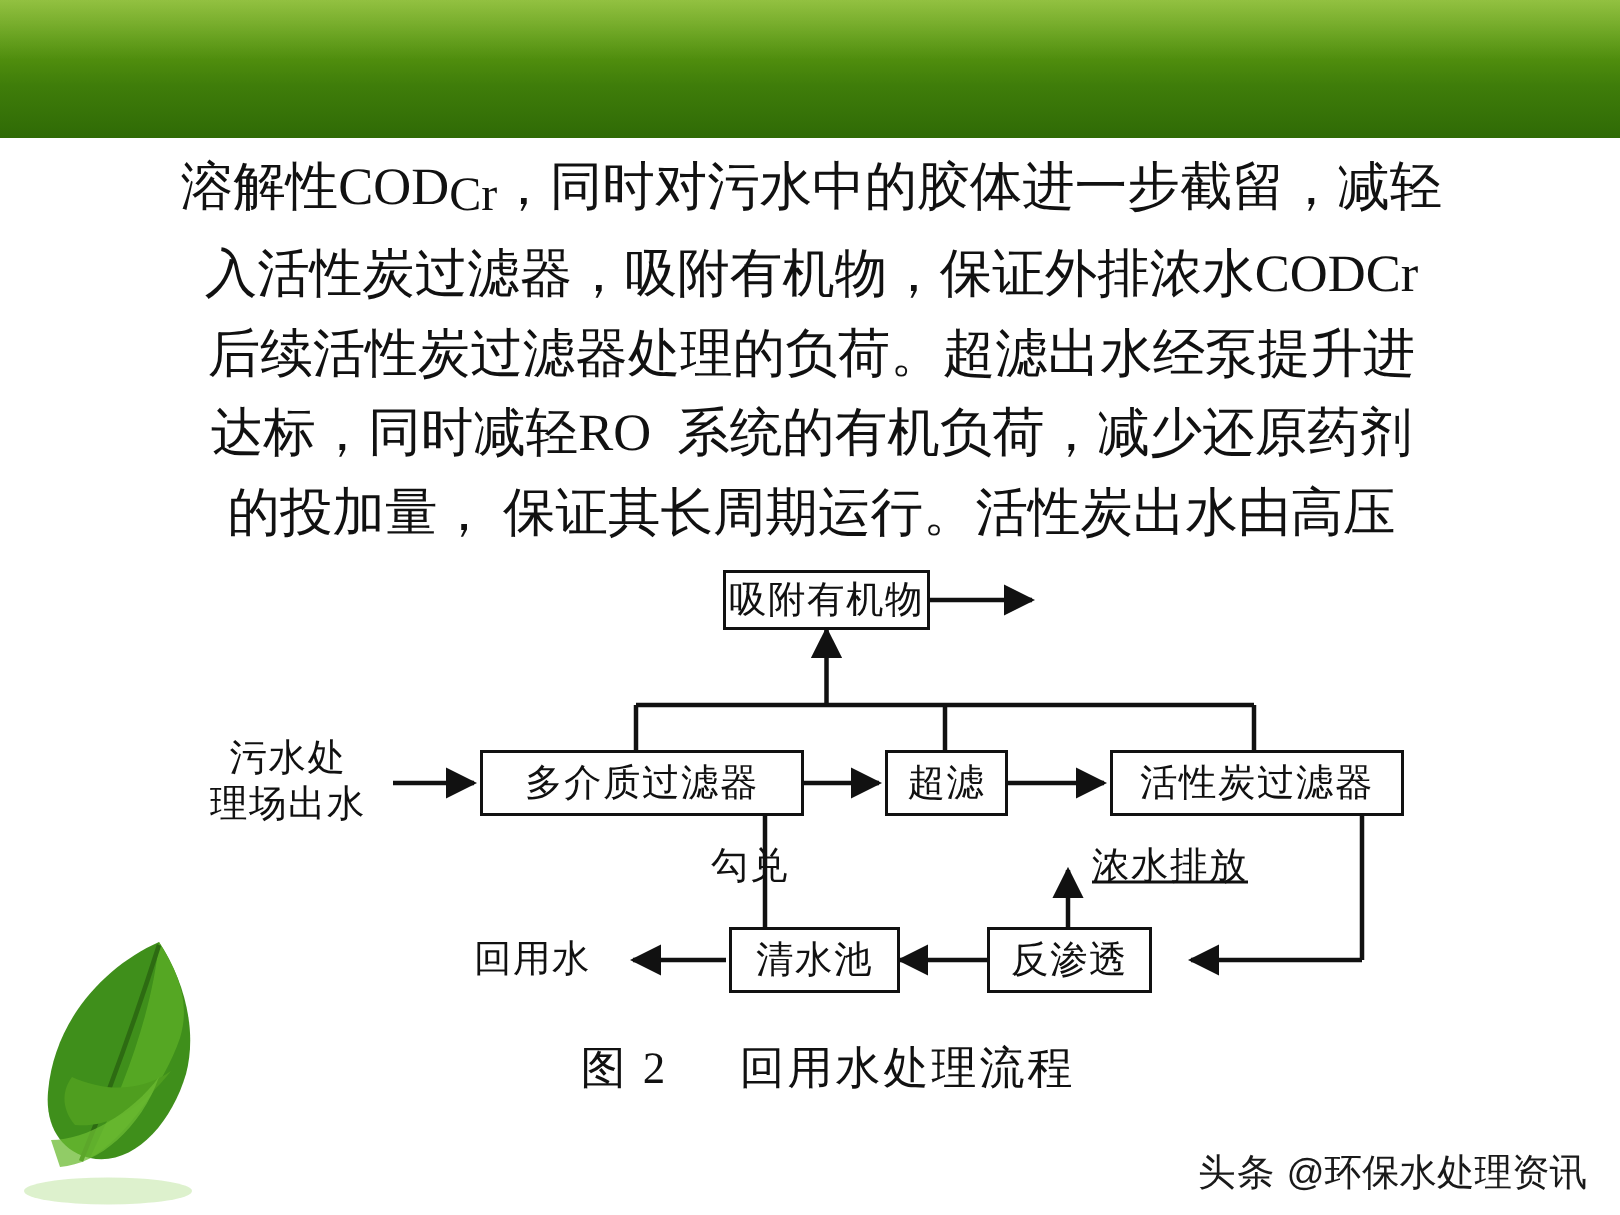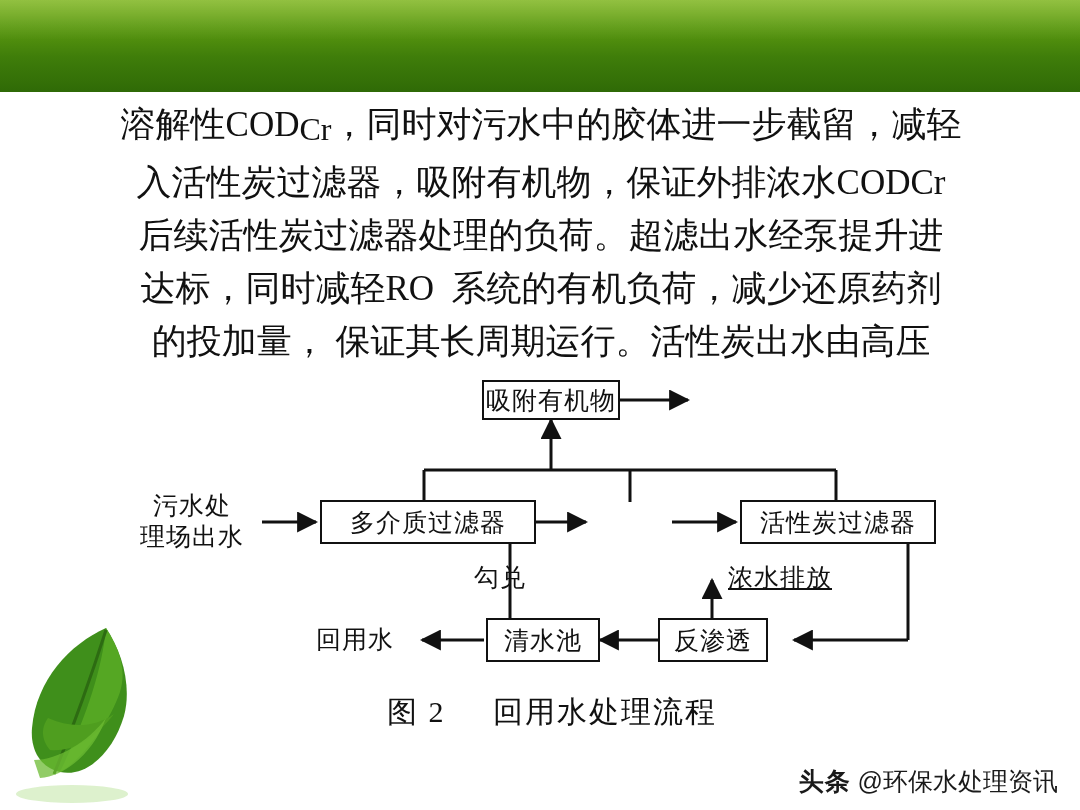--- a/index.html
+++ b/index.html
@@ -107,21 +107,21 @@
   #watermark {
     position: absolute;
     right: 22px;
     bottom: 12px;
     font-size: 25px;
     color: #1a1a1a;
     font-family: "Liberation Sans", sans-serif;
     white-space: nowrap;
   }
   #watermark .tt {
-    font-weight: bold;
+    font-weight: normal;
     letter-spacing: 1px;
   }
 </style>
 </head>
 <body>
 
 <div id="banner">
   <div id="banner-sheen"></div>
 </div>
 
@@ -172,20 +172,23 @@
   </svg>
 
   <div class="nodebox" style="left:482px; top:10px; width:138px; height:40px;">
     <span>吸附有机物</span>
   </div>
 
   <div class="nodebox" style="left:320px; top:130px; width:216px; height:44px;">
     <span>多介质过滤器</span>
   </div>
 
+  <div class="nodebox" style="left:590px; top:130px; width:82px; height:44px;">
+    <span>超滤</span>
+  </div>
 
   <div class="nodebox" style="left:740px; top:130px; width:196px; height:44px;">
     <span>活性炭过滤器</span>
   </div>
 
   <div class="nodebox" style="left:486px; top:248px; width:114px; height:44px;">
     <span>清水池</span>
   </div>
 
   <div class="nodebox" style="left:658px; top:248px; width:110px; height:44px;">

